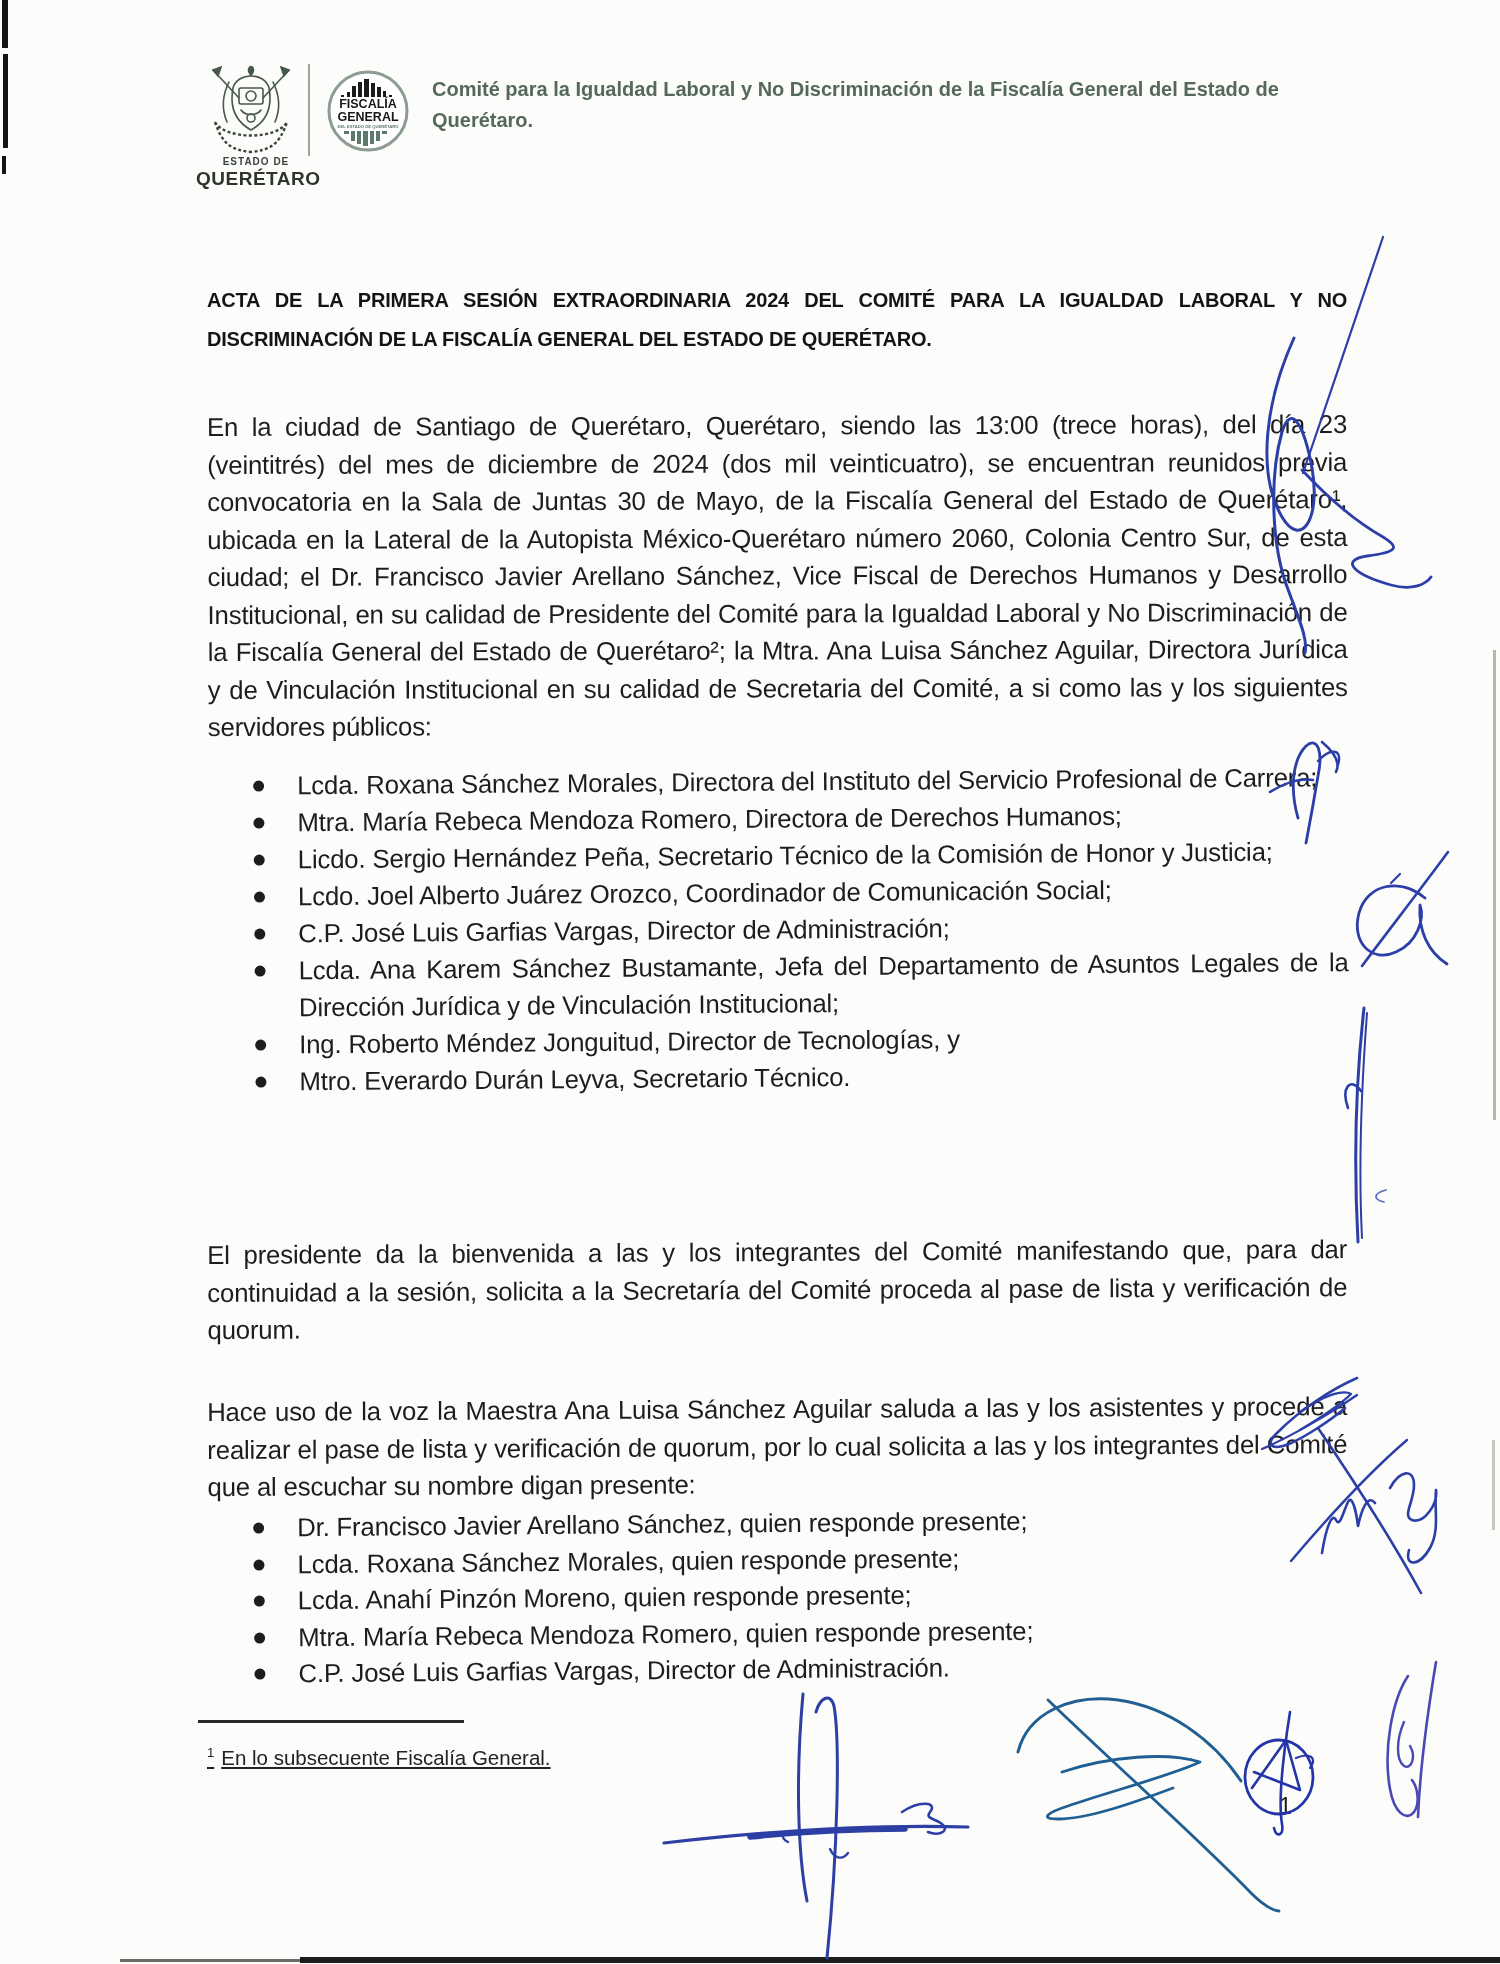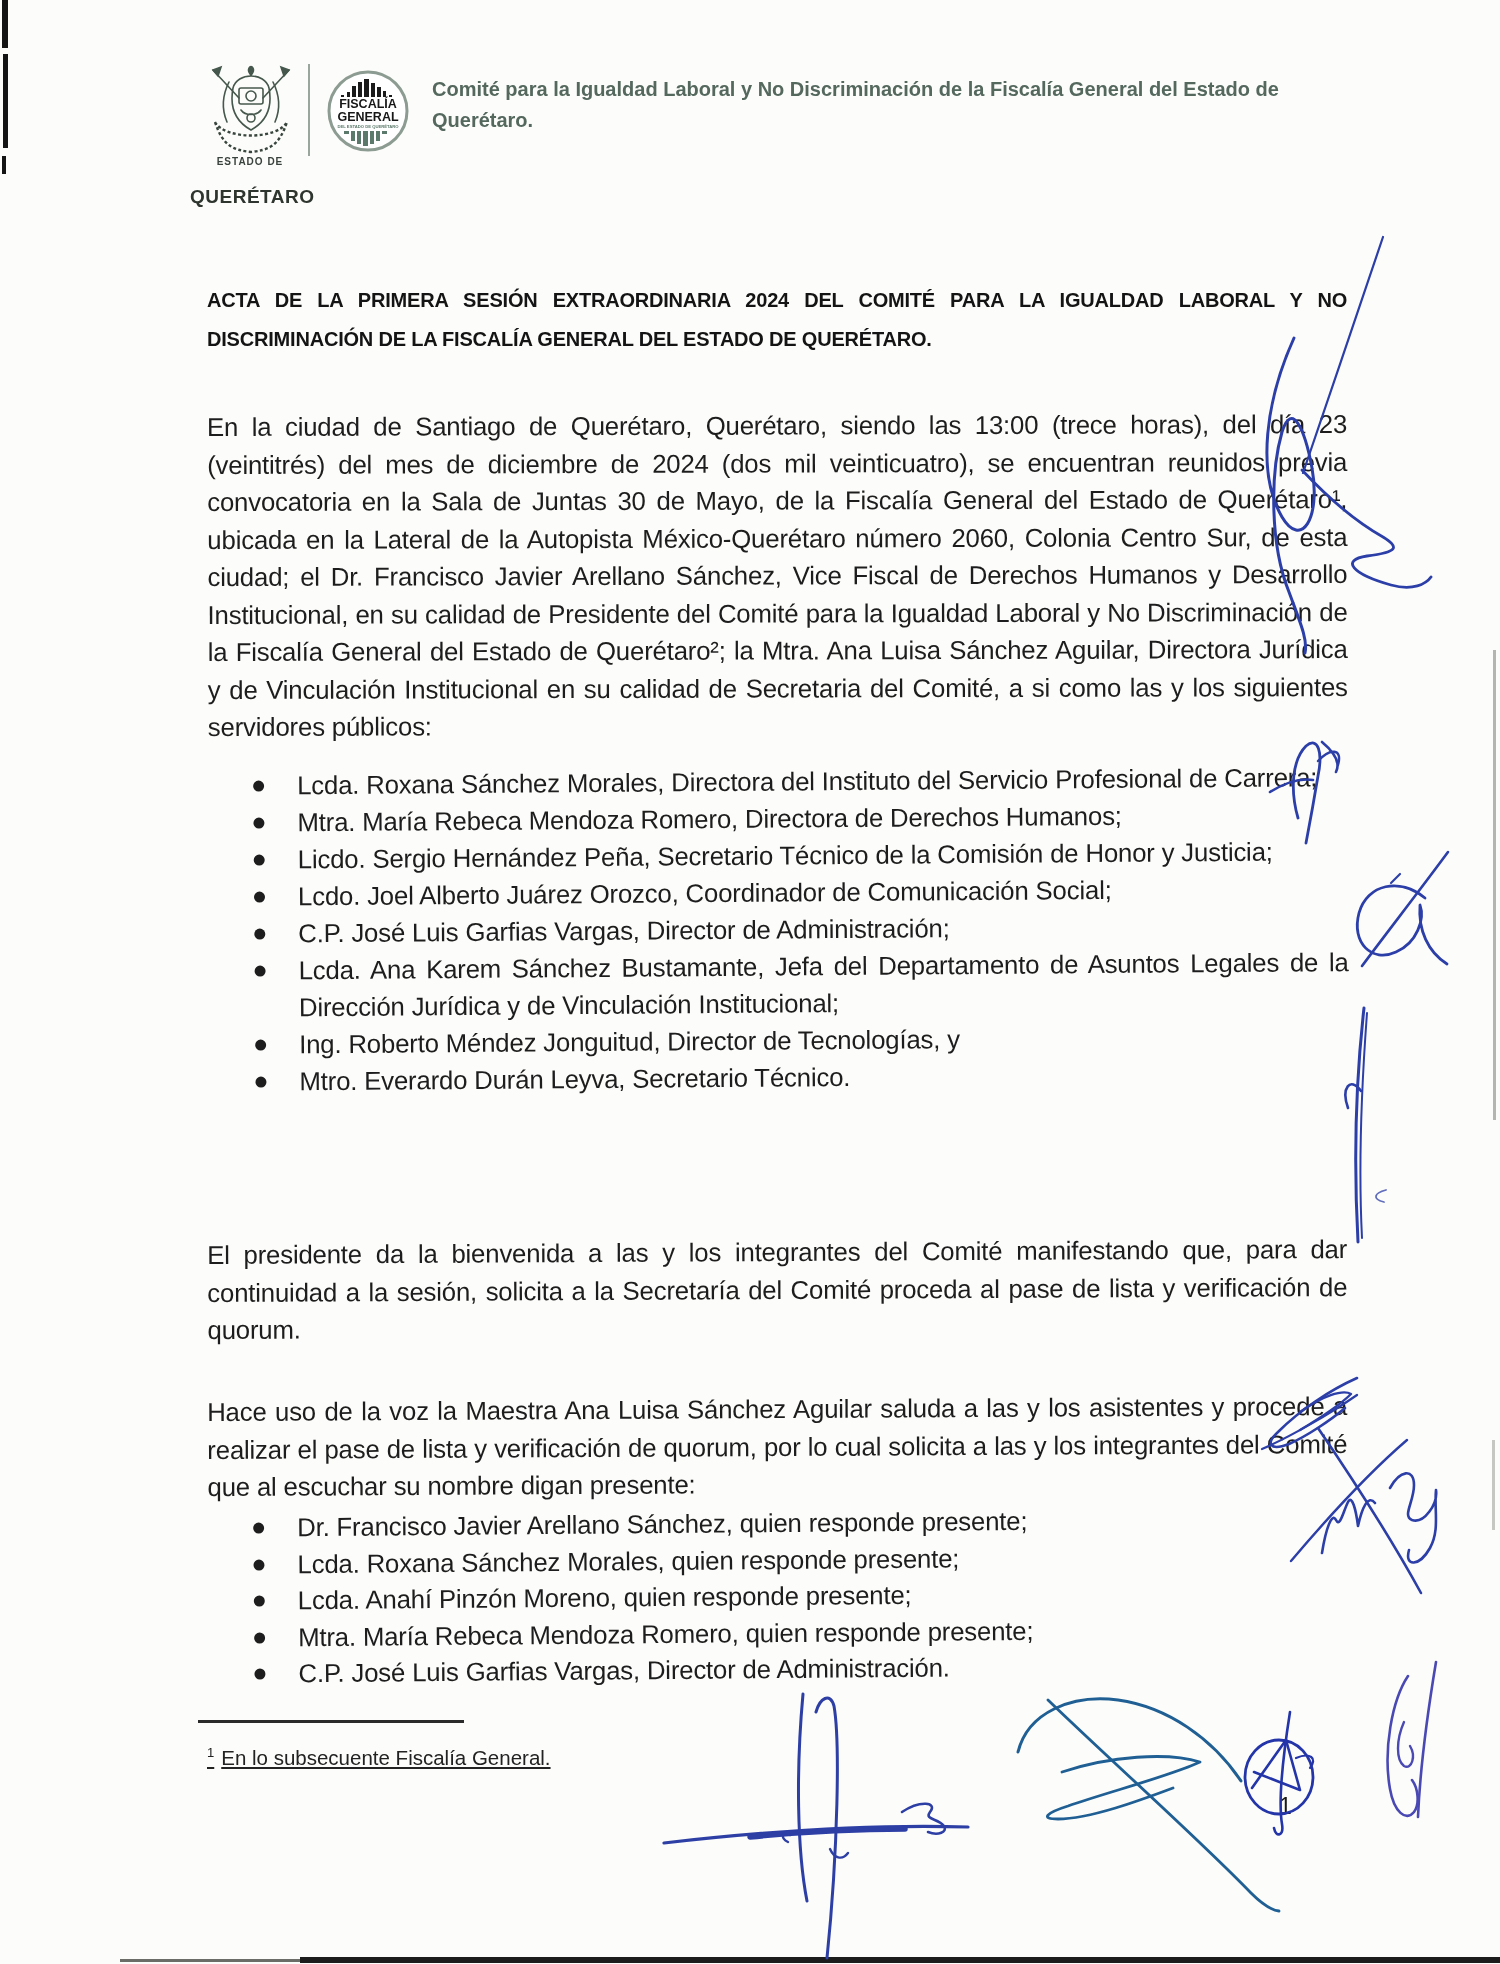--- a/index.html
+++ b/index.html
@@ -7,23 +7,23 @@
     position:relative;
     width:1500px;height:1964px;
     margin:0 auto;
     background:#fcfcfa;
     overflow:hidden;
     font-family:"Liberation Sans","DejaVu Sans",sans-serif;
     color:#1c1c1c;
   }
   
   .seal{position:absolute;left:205px;top:64px;width:92px;height:95px;}
-  .seal-caption{position:absolute;left:190px;top:156px;width:120px;text-align:center;color:#39423c;}
+  .seal-caption{position:absolute;left:196px;top:156px;width:120px;text-align:center;color:#39423c;}
   .seal-caption .small{display:block;font-size:10px;font-weight:bold;letter-spacing:1px;}
-  .seal-caption .big{display:block;font-size:19px;font-weight:600;letter-spacing:0.5px;margin-top:19px;color:#2e352f;}
+  .seal-caption .big{display:block;font-size:19px;font-weight:600;letter-spacing:0.5px;margin-top:1px;color:#2e352f;}
   .logo-divider{position:absolute;left:308px;top:64px;width:2px;height:92px;background:#9aa69d;}
   .fiscalia-logo{position:absolute;left:327px;top:70px;width:82px;height:82px;}
   .committee-name{
     position:absolute;left:432px;top:74px;width:935px;
     font-size:20px;line-height:31px;font-weight:bold;color:#54685e;
   }
   
   .doc-title{
     position:absolute;left:207px;top:281px;width:1140px;
     font-size:20px;line-height:38.5px;font-weight:bold;color:#141414;

